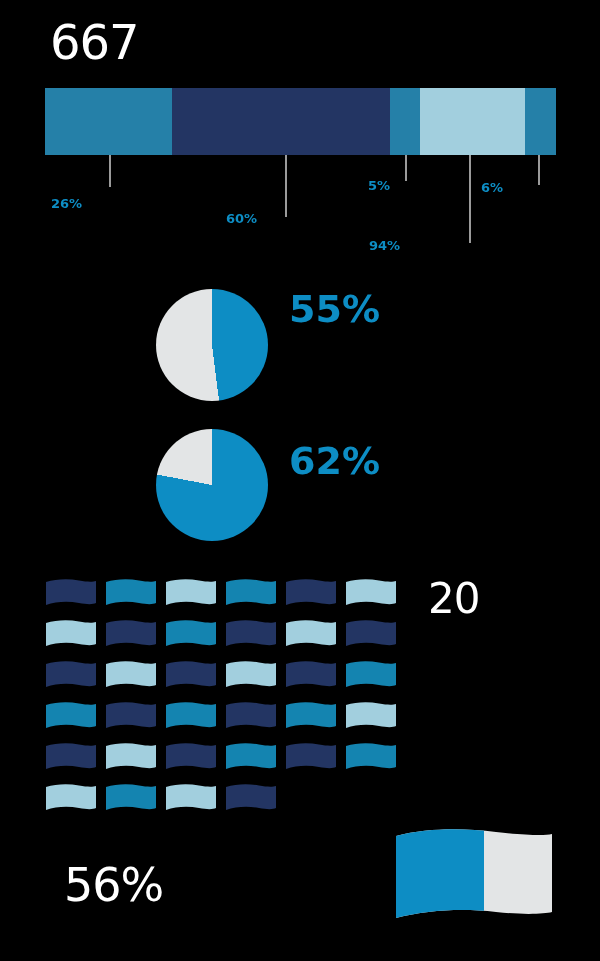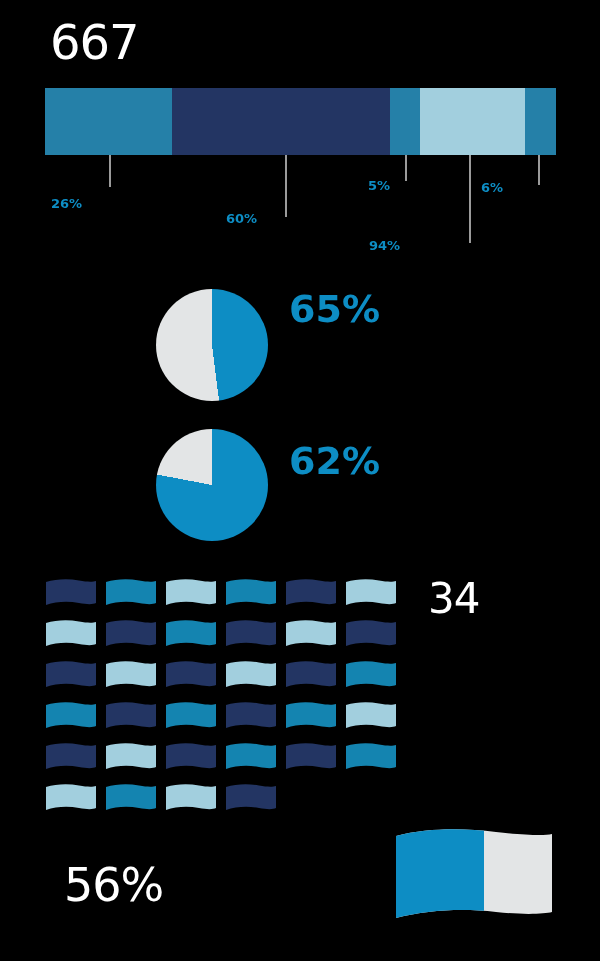--- a/index.html
+++ b/index.html
@@ -132,21 +132,21 @@
 <div class="leader" style="left:538px;top:155px;height:30px;"></div>
 
 <div class="bar-label" style="left:51px;top:196px;text-align:center;">26%</div>
 <div class="bar-label" style="left:226px;top:211px;">60%</div>
 <div class="bar-label" style="left:368px;top:178px;">5%</div>
 <div class="bar-label" style="left:369px;top:238px;">94%</div>
 <div class="bar-label" style="left:481px;top:180px;">6%</div>
 
 <div class="pie-block" style="left:0;top:0;">
   <div class="pie" style="left:156px;top:289px;background:conic-gradient(#0d8dc4 0deg 172.8deg, #e3e5e6 172.8deg 360deg);"></div>
-  <div class="pie-value" style="left:289px;top:290px;">65%</div>
+  <div class="pie-value" style="left:289px;top:290px;">55%</div>
 </div>
 
 <div class="pie-block" style="left:0;top:0;">
   <div class="pie" style="left:156px;top:429px;background:conic-gradient(#0d8dc4 0deg 280.8deg, #e3e5e6 280.8deg 360deg);"></div>
   <div class="pie-value" style="left:289px;top:442px;">62%</div>
 </div>
 
 <div id="flag-grid">
     <div class="flag-row">
       <div class="flag-cell">
@@ -327,21 +327,21 @@
       <div class="flag-cell">
         <svg class="flag-svg" width="52" height="30" viewBox="0 0 52 30" xmlns="http://www.w3.org/2000/svg">
           <path d="M1,4 C11,1 23,0.5 34,2.5 C42,4 48,4 51,3 L51,25 C48,26.5 42,26.5 34,25 C23,23 11,23.5 1,27 Z" fill="#233563"></path>
         </svg>
       </div>
       <div class="flag-cell"></div>
       <div class="flag-cell"></div>
     </div>
   </div>
 
-<div class="big-number" id="flag-count">34</div>
+<div class="big-number" id="flag-count">20</div>
 
 <div id="big-flag">
   <svg width="164" height="100" viewBox="0 0 164 100" xmlns="http://www.w3.org/2000/svg">
     <defs>
       <clipPath id="bigFlagClip">
         <path d="M4,10 C36,2 70,2 104,6 C132,9 152,10 160,8
                  L160,86 C152,88 132,89 104,86 C70,82 36,84 4,92 Z"></path>
       </clipPath>
     </defs>
     <g clip-path="url(#bigFlagClip)">

